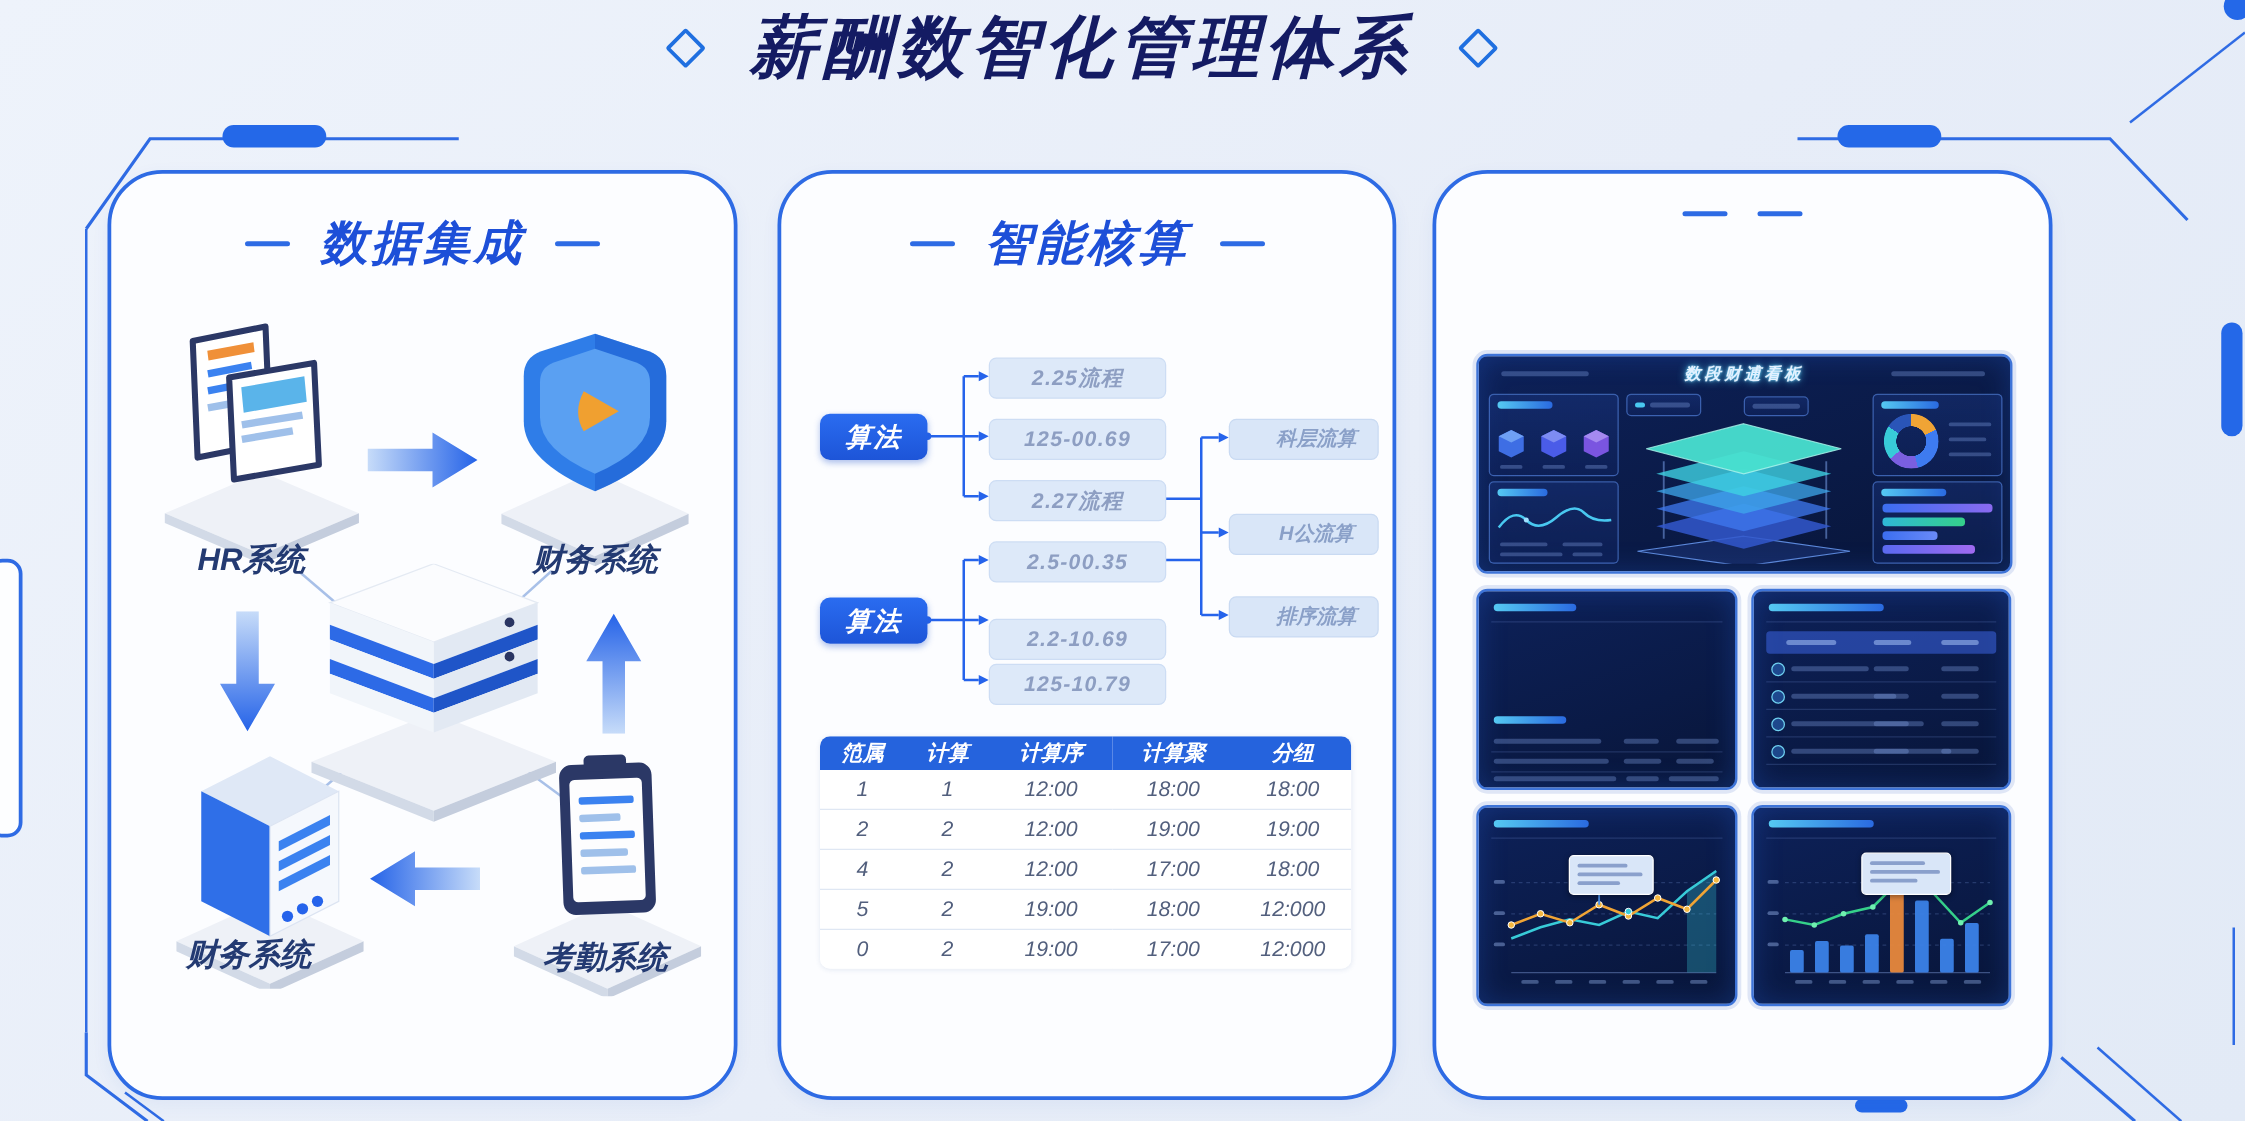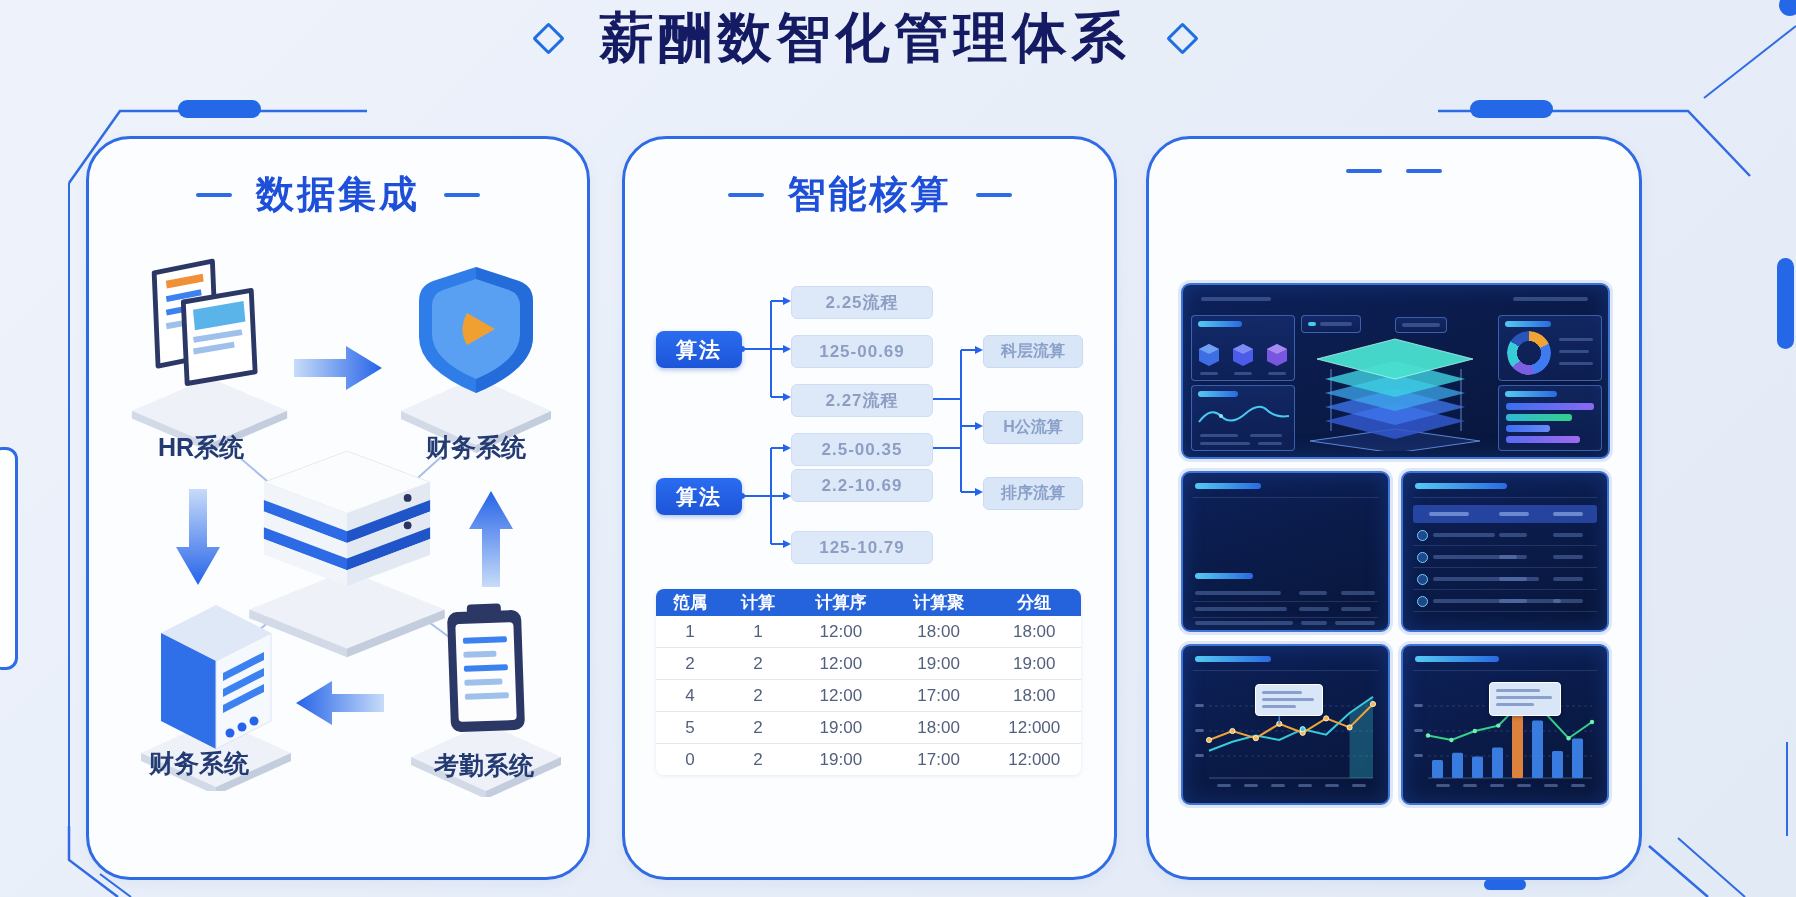--- a/index.html
+++ b/index.html
@@ -1,18 +1,18 @@
 <!DOCTYPE html>
 <html><head>
 <meta charset="utf-8">
 <style>
   html,body{margin:0;padding:0;background:#dfe7f3;}
   .canvas{position:relative;width:1796px;height:897px;overflow:hidden;
     background:linear-gradient(135deg,#eef3fb 0%,#e7edf8 55%,#e2eaf6 100%);
-    font-family:"Liberation Sans",sans-serif;}
+    font-family:"Liberation Sans",sans-serif;font-style:italic;}
   svg{display:block;}
   
   .title-row{position:absolute;top:2px;left:420px;width:890px;display:flex;align-items:center;justify-content:center;gap:40px;}
   .title-text{font-size:54px;font-weight:900;color:#141b63;letter-spacing:5px;white-space:nowrap;}
   .diamond{width:17px;height:17px;border:3.5px solid #1f6fe0;transform:rotate(45deg);border-radius:2px;background:transparent;}
   
   .decor-svg{position:absolute;left:0;top:0;pointer-events:none;}
   .pill{position:absolute;background:#2468e8;border-radius:10px;}
   .edge-bar{position:absolute;border:3px solid #2f6be4;background:#fdfeff;border-radius:12px;}
   .corner-dot{position:absolute;background:#2468e8;border-radius:50%;}
@@ -24,21 +24,21 @@
   
   .node-label{position:absolute;text-align:center;font-size:25px;font-weight:bold;color:#233a72;}
   .iconbox{position:absolute;}
   
   .algo-box{position:absolute;width:86px;height:37px;background:linear-gradient(180deg,#2a6cf0,#1d55d8);border-radius:8px;
     color:#fff;font-size:21px;font-weight:bold;display:flex;align-items:center;justify-content:center;letter-spacing:2px;
     box-shadow:0 2px 5px rgba(30,80,200,.35);}
   .l2-box{position:absolute;width:140px;height:31px;background:#dde9f9;border:1px solid #cdddf4;border-radius:6px;
     color:#8d9ec2;font-size:17px;font-weight:bold;display:flex;align-items:center;justify-content:center;letter-spacing:1px;}
   .l3-box{position:absolute;width:98px;height:31px;background:#d9e6f8;border:1px solid #c9daf2;border-radius:6px;
-    color:#8aa0c8;font-size:16px;font-weight:bold;display:flex;align-items:center;justify-content:center;}
+    color:#8aa0c8;font-size:16px;font-weight:bold;display:flex;align-items:center;justify-content:center;padding-left:20px;}
   .calc-table{position:absolute;left:31px;top:450px;width:425px;border-collapse:collapse;table-layout:fixed;
     font-size:17px;border-radius:8px;overflow:hidden;box-shadow:0 1px 4px rgba(60,90,160,.12);}
   .calc-table th{background:#2563dd;color:#fff;font-weight:bold;height:27px;padding:0;font-size:17px;}
   .calc-table td{background:#fff;color:#525f7d;text-align:center;height:31px;padding:0;border-bottom:1.5px solid #dfe7f3;}
   .calc-table tr:last-child td{border-bottom:none;}
   
   .dash{position:absolute;background:linear-gradient(160deg,#0d2159 0%,#0a1a46 60%,#081538 100%);
     border:2px solid #3e74d8;border-radius:9px;box-shadow:0 0 0 3px rgba(50,90,190,.14), inset 0 0 22px rgba(40,100,220,.30);}
   .mdpanel{position:absolute;border:1px solid rgba(95,145,240,.55);border-radius:4px;
     background:linear-gradient(180deg,rgba(30,60,140,.38),rgba(16,36,96,.5));}
@@ -277,21 +277,21 @@
     </svg>
 
     <div class="algo-box" style="left:31px;top:192px;">算法</div>
     <div class="algo-box" style="left:31px;top:339px;">算法</div>
 
     <div id="l2-layer">
         <div class="l2-box" style="left: 166px; top: 147px;">2.25流程</div>
         <div class="l2-box" style="left: 166px; top: 196px;">125-00.69</div>
         <div class="l2-box" style="left: 166px; top: 245px;">2.27流程</div>
         <div class="l2-box" style="left: 166px; top: 294px;">2.5-00.35</div>
-        <div class="l2-box" style="left: 166px; top: 330px;">2.2-10.69</div>
+        <div class="l2-box" style="left: 166px; top: 356px;">2.2-10.69</div>
         <div class="l2-box" style="left: 166px; top: 392px;">125-10.79</div>
       </div>
     <div id="l3-layer">
         <div class="l3-box" style="left: 358px; top: 196px;">科层流算</div>
         <div class="l3-box" style="left: 358px; top: 272px;">H公流算</div>
         <div class="l3-box" style="left: 358px; top: 338px;">排序流算</div>
       </div>
 
     <table class="calc-table" id="calc-table">
       <colgroup>
@@ -350,20 +350,21 @@
     </table>
   </section>
 
   <section class="card" style="left:1146px;top:136px;width:490px;height:738px;">
     <div class="card-h">
       <span class="hline"></span>
       <span class="hline"></span>
     </div>
 
     <div class="dash" style="left:32px;top:144px;width:425px;height:172px;">
+      <div class="dash-maintitle">数段财逋看板</div>
       <div class="bar dim" style="left:18px;top:12px;width:70px;"></div>
       <div class="bar dim" style="left:330px;top:12px;width:75px;"></div>
 
       <div class="mdpanel" style="left:8px;top:30px;width:102px;height:64px;">
         <div class="mini-t" style="left:6px;top:5px;width:44px;"></div>
         <svg width="100" height="46" style="position:absolute;left:1px;top:14px;">
           <polygon points="16,14 26,19 26,31 16,36 6,31 6,19" fill="#3e6ee4"></polygon>
           <polygon points="16,14 26,19 16,24 6,19" fill="#6fa0f4"></polygon>
           <polygon points="50,14 60,19 60,31 50,36 40,31 40,19" fill="#4a5ce8"></polygon>
           <polygon points="50,14 60,19 50,24 40,19" fill="#7d8cf2"></polygon>

